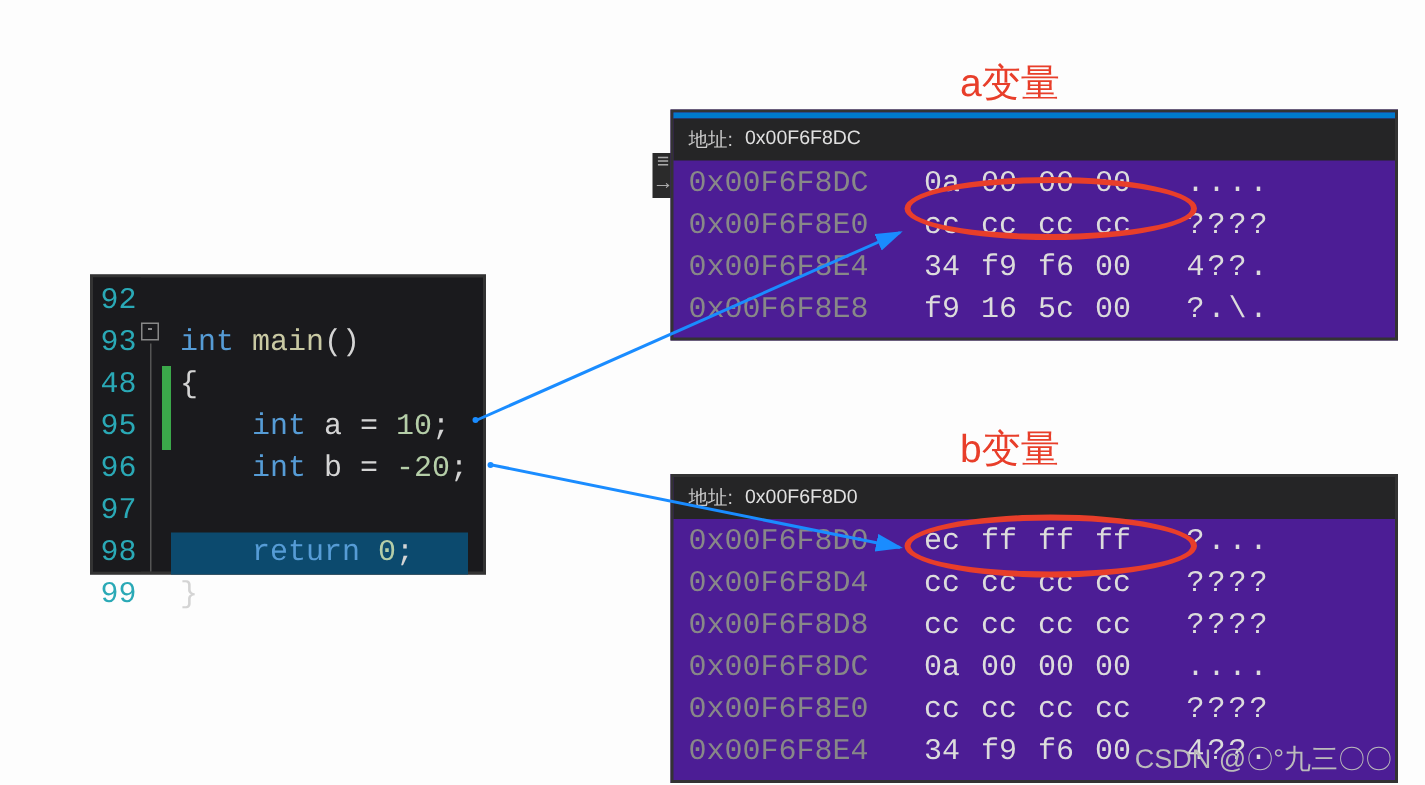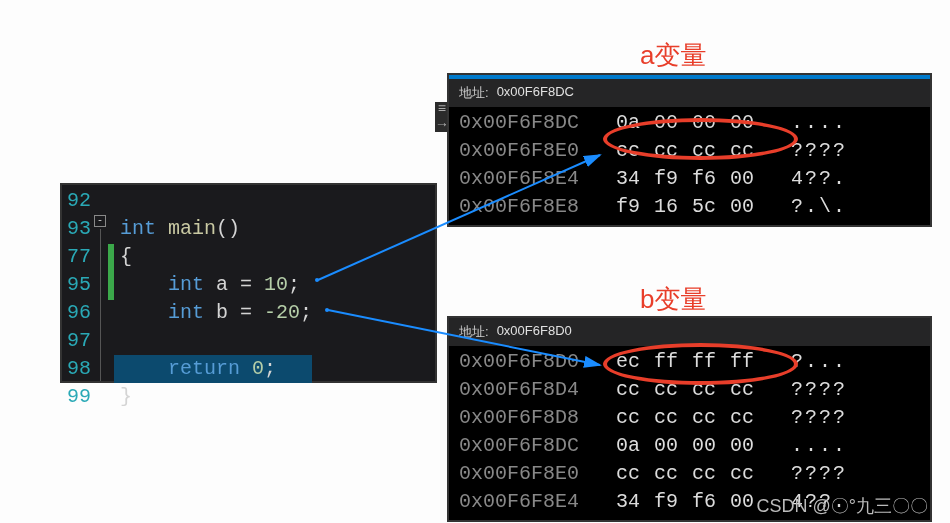--- a/index.html
+++ b/index.html
@@ -16,21 +16,21 @@
     .frame {
       position: absolute;
       border: 2px solid #333;
       background: #1a1a1d;
     }
     
     
     .code-panel {
       left: 60px;
       top: 183px;
-      width: 377px;
+      width: 264px;
       height: 200px;
       display: flex;
       font-size: 20px;
       line-height: 28px;
     }
     .gutter {
       background: #1a1a1d;
       padding: 2px 3px 2px 5px;
       text-align: right;
     }
@@ -78,21 +78,21 @@
       color: #d4d4d4;
     }
     .kw { color: #569cd6; text-align: right; }
     .fn { color: #c9c9a3; }
     .punc { color: #d4d4d4; }
     .num-lit { color: #b5cea8; }
     .ret-line { background: #0c4a6e; display: block; margin-left: -6px; padding-left: 6px; }
     
     
     .mem-panel {
-      background: #000000;
+      background: #4c1d95;
       font-size: 18px;
       position: absolute;
       border: 2px solid #333;
     }
     .mem-a { left: 447px; top: 73px; width: 485px; }
     .mem-b { left: 447px; top: 316px; width: 485px; }
     
     .mem-topbar { height: 4px; background: #007acc; }
     .mem-header {
       background: #252526;
@@ -163,21 +163,21 @@
 <body>
 
 <div class="zh-label label-a">a变量</div>
 
 <div class="zh-label label-b">b变量</div>
 
 <div class="frame code-panel">
   <div class="gutter">
     <span class="ln">92</span>
     <span class="ln">93</span>
-    <span class="ln">77</span>
+    <span class="ln">48</span>
     <span class="ln">95</span>
     <span class="ln">96</span>
     <span class="ln">97</span>
     <span class="ln">98</span>
     <span class="ln">99</span>
   </div>
   <div class="fold">
     <div class="fold-glyph">-</div>
     <div class="fold-line"></div>
   </div>

